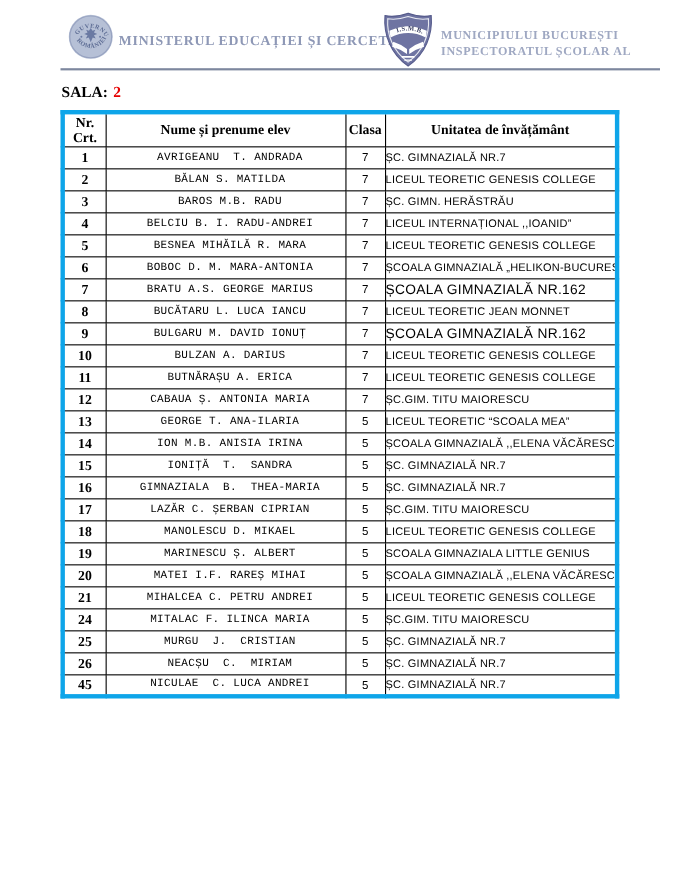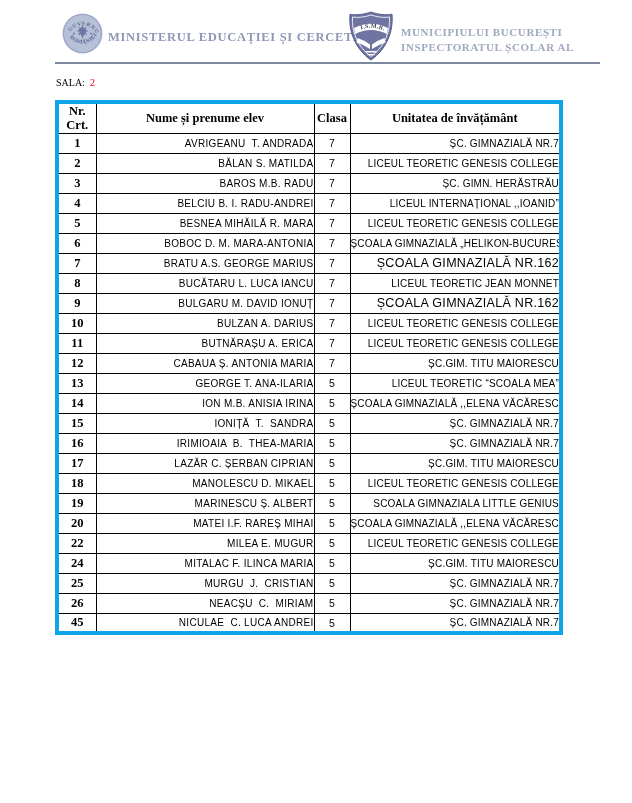--- a/index.html
+++ b/index.html
@@ -28,21 +28,21 @@
     color: #9fa8c2; line-height: 1.35;
   }
   .header-divider {
     position: absolute; left: 55px; top: 62px;
     width: 545px; height: 2px; background: #7d879e;
   }
 
   
   .room-line {
     position: absolute; left: 56px; top: 77px;
-    font-size: 10px; font-weight: normal; color: #000; text-align: right;
+    font-size: 14px; font-weight: bold; color: #000; text-align: right;
   }
   .room-number { color: #e60000; margin-left: 5px; }
 
   
   table.students {
     position: absolute; left: 55px; top: 100px;
     width: 504px;
     border-collapse: collapse;
     table-layout: fixed;
     border: 4px solid #0ea5e9;
@@ -64,35 +64,35 @@
     line-height: 1.15;
     white-space: pre-line;
   }
   table.students tbody tr { height: 20px; }
   td.cell-nr {
     font-family: "Liberation Serif", serif;
     font-size: 12.5px; font-weight: bold;
     text-align: center; vertical-align: middle;
   }
   td.cell-name {
-    font-family: Liberation Sans, sans-serif;
+    font-family: Liberation Mono, monospace;
     font-size: 10px; letter-spacing: 0.3px;
     padding-left: 8px;
-    text-align: right; vertical-align: middle;
+    text-align: center; vertical-align: middle;
     white-space: pre;
   }
   td.cell-clasa {
     font-family: "Liberation Sans", sans-serif;
     font-size: 10.5px;
     text-align: center; vertical-align: middle;
   }
   td.cell-school {
     font-family: "Liberation Sans", sans-serif;
     font-size: 10px; letter-spacing: 0.2px;
-    text-align: right; vertical-align: middle;
+    text-align: left; vertical-align: middle;
     white-space: nowrap;
   }
   td.cell-school.school-large { font-size: 12.5px; letter-spacing: 0.3px; margin-left: 40px; }
 </style>
 </head>
 <body>
 
 <div class="page">
 
   <div class="letterhead">
@@ -251,21 +251,21 @@
           <td class="cell-school">ȘCOALA GIMNAZIALĂ ,,ELENA VĂCĂRESCU’’</td>
         </tr>
         <tr>
           <td class="cell-nr">15</td>
           <td class="cell-name">IONIȚĂ  T.  SANDRA</td>
           <td class="cell-clasa">5</td>
           <td class="cell-school">ȘC. GIMNAZIALĂ NR.7</td>
         </tr>
         <tr>
           <td class="cell-nr">16</td>
-          <td class="cell-name">IRIMIOAIA  B.  THEA-MARIA</td>
+          <td class="cell-name">GIMNAZIALA  B.  THEA-MARIA</td>
           <td class="cell-clasa">5</td>
           <td class="cell-school">ȘC. GIMNAZIALĂ NR.7</td>
         </tr>
         <tr>
           <td class="cell-nr">17</td>
           <td class="cell-name">LAZĂR C. ȘERBAN CIPRIAN</td>
           <td class="cell-clasa">5</td>
           <td class="cell-school">ȘC.GIM. TITU MAIORESCU</td>
         </tr>
         <tr>
@@ -280,22 +280,22 @@
           <td class="cell-clasa">5</td>
           <td class="cell-school">SCOALA GIMNAZIALA LITTLE GENIUS</td>
         </tr>
         <tr>
           <td class="cell-nr">20</td>
           <td class="cell-name">MATEI I.F. RAREȘ MIHAI</td>
           <td class="cell-clasa">5</td>
           <td class="cell-school">ȘCOALA GIMNAZIALĂ ,,ELENA VĂCĂRESCU’’</td>
         </tr>
         <tr>
-          <td class="cell-nr">22</td>
-          <td class="cell-name">MILEA E. MUGUR</td>
+          <td class="cell-nr">21</td>
+          <td class="cell-name">MIHALCEA C. PETRU ANDREI</td>
           <td class="cell-clasa">5</td>
           <td class="cell-school">LICEUL TEORETIC GENESIS COLLEGE</td>
         </tr>
         <tr>
           <td class="cell-nr">24</td>
           <td class="cell-name">MITALAC F. ILINCA MARIA</td>
           <td class="cell-clasa">5</td>
           <td class="cell-school">ȘC.GIM. TITU MAIORESCU</td>
         </tr>
         <tr>

